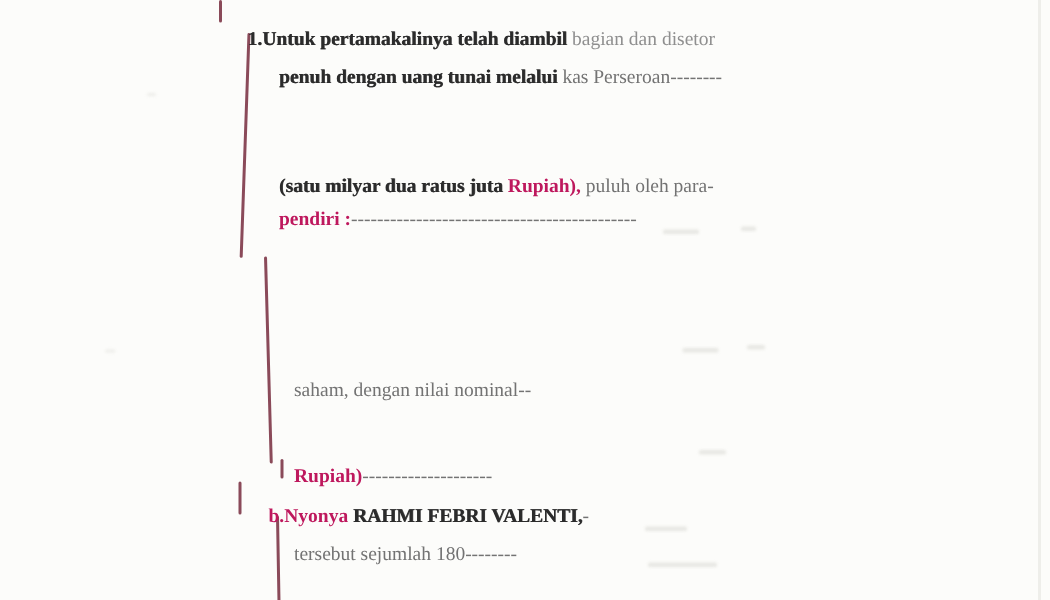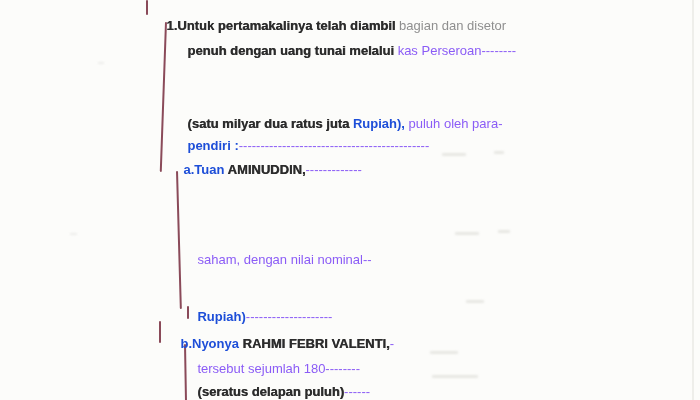--- a/index.html
+++ b/index.html
@@ -6,32 +6,32 @@
     margin: 0;
     padding: 0;
     background: #ffffff;
   }
   .page {
     position: relative;
     width: 700px;
     height: 400px;
     overflow: hidden;
     background: #fcfcfa;
-    font-family: Liberation Sans, sans-serif;
+    font-family: Liberation Serif, serif;
     font-size: 13px;
   }
   .doc-line {
     position: absolute;
     white-space: pre;
     line-height: 16px;
     height: 16px;
   }
   .t-bold  { color: #2b2b2b; font-weight: 700; text-shadow: 0.4px 0 0 rgba(43,43,43,0.85); }
-  .t-dark  { color: #1d4ed8; font-weight: 700; }
-  .t-mid   { color: #8b5cf6; font-weight: 500; text-align: right; }
+  .t-dark  { color: #be185d; font-weight: 700; }
+  .t-mid   { color: #737373; font-weight: 500; text-align: right; }
   .t-faded { color: #8f8f8f; font-weight: 400; }
 
   .rule {
     position: absolute;
     width: 2.4px;
     background: #7d3647;
     border-radius: 1.2px;
     opacity: 0.9;
   }
   .rule-a { left: 146px; top: 0;    height: 15px; }
@@ -81,37 +81,31 @@
   </div>
   <div class="doc-line" style="left:173px; top:27px">
     <span class="t-bold">penuh dengan uang tunai melalui </span><span class="t-mid">kas Perseroan--------</span>
   </div>
   <div class="doc-line" style="left:173px; top:100px">
     <span class="t-bold">(satu milyar dua ratus juta </span><span class="t-dark">Rupiah), </span><span class="t-mid">puluh oleh para-</span>
   </div>
   <div class="doc-line" style="left:173px; top:122px">
     <span class="t-dark">pendiri :</span><span class="t-mid">--------------------------------------------</span>
   </div>
-  <div class="doc-line" style="left:169px; top:146px">
-    <span class="t-dark">a.Tuan </span><span class="t-bold">AMINUDDIN,</span><span class="t-mid">-------------</span>
-  </div>
   <div class="doc-line" style="left:183px; top:236px">
     <span class="t-mid">saham, dengan nilai nominal--</span>
   </div>
   <div class="doc-line" style="left:166px; top:320px">
     <span class="t-dark">b.Nyonya </span><span class="t-bold">RAHMI FEBRI VALENTI,</span><span class="t-mid">-</span>
   </div>
   <div class="doc-line" style="left:183px; top:293px">
     <span class="t-dark">Rupiah)</span><span class="t-mid">--------------------</span>
   </div>
   <div class="doc-line" style="left:183px; top:345px">
     <span class="t-mid">tersebut sejumlah 180--------</span>
-  </div>
-  <div class="doc-line" style="left:183px; top:368px">
-    <span class="t-bold">(seratus delapan puluh)</span><span class="t-mid">------</span>
   </div>
   <div class="doc-line" style="left:183px; top:391px">
     
   </div>
 
   <div class="art art-1"></div>
   <div class="art art-2"></div>
   <div class="art art-3"></div>
   <div class="art art-4"></div>
   <div class="art art-5"></div>

